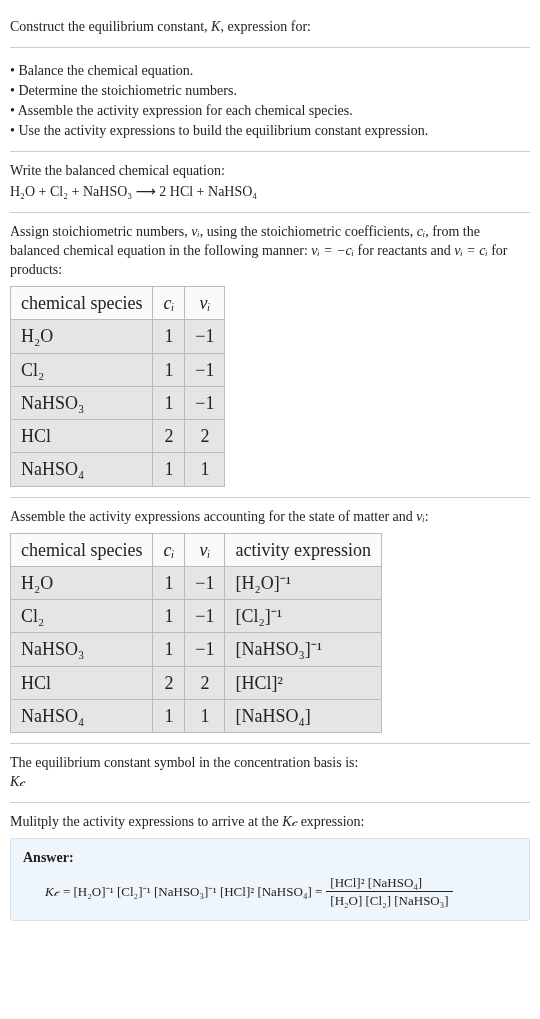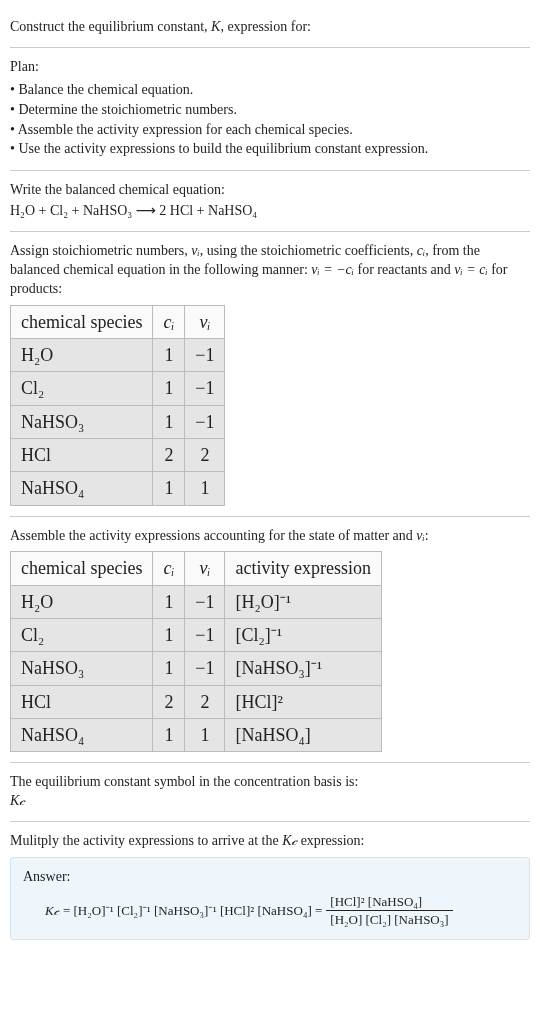--- a/index.html
+++ b/index.html
@@ -35,38 +35,37 @@
   }
   table.data td.num, table.data th.num { text-align: center; }
   .kc { font-style: italic; }
   .answer-box {
     background: #eef6fb;
     border: 1px solid #cfe3f0;
     border-radius: 3px;
     padding: 10px 12px;
     margin-top: 6px;
   }
-  .answer-label { font-size: 14px; margin-bottom: 6px; }
+  .answer-label { font-size: 14px; margin-bottom: 6px; font-weight: bold; }
   .kc-line { display: flex; align-items: center; flex-wrap: nowrap; gap: 4px; font-size: 13px; padding-left: 22px; }
   .frac { display: inline-flex; flex-direction: column; align-items: flex-start; vertical-align: middle; }
   .frac .num, .frac .den { padding: 0 4px; white-space: nowrap; }
   .frac .bar { width: 100%; border-top: 1px solid #222; }
 </style>
 </head>
 <body>
 
 <div class="section">
   <div>
     <span>Construct the equilibrium constant, </span><span class="ital">K</span><span>, expression for:</span>
   </div>
 </div>
 <hr class="divider">
 
 <div class="section">
-  <div>Plan:</div>
   <div class="plan-list">
     <div>• Balance the chemical equation.</div>
     <div>• Determine the stoichiometric numbers.</div>
     <div>• Assemble the activity expression for each chemical species.</div>
     <div>• Use the activity expressions to build the equilibrium constant expression.</div>
   </div>
 </div>
 <hr class="divider">
 
 <div class="section">

